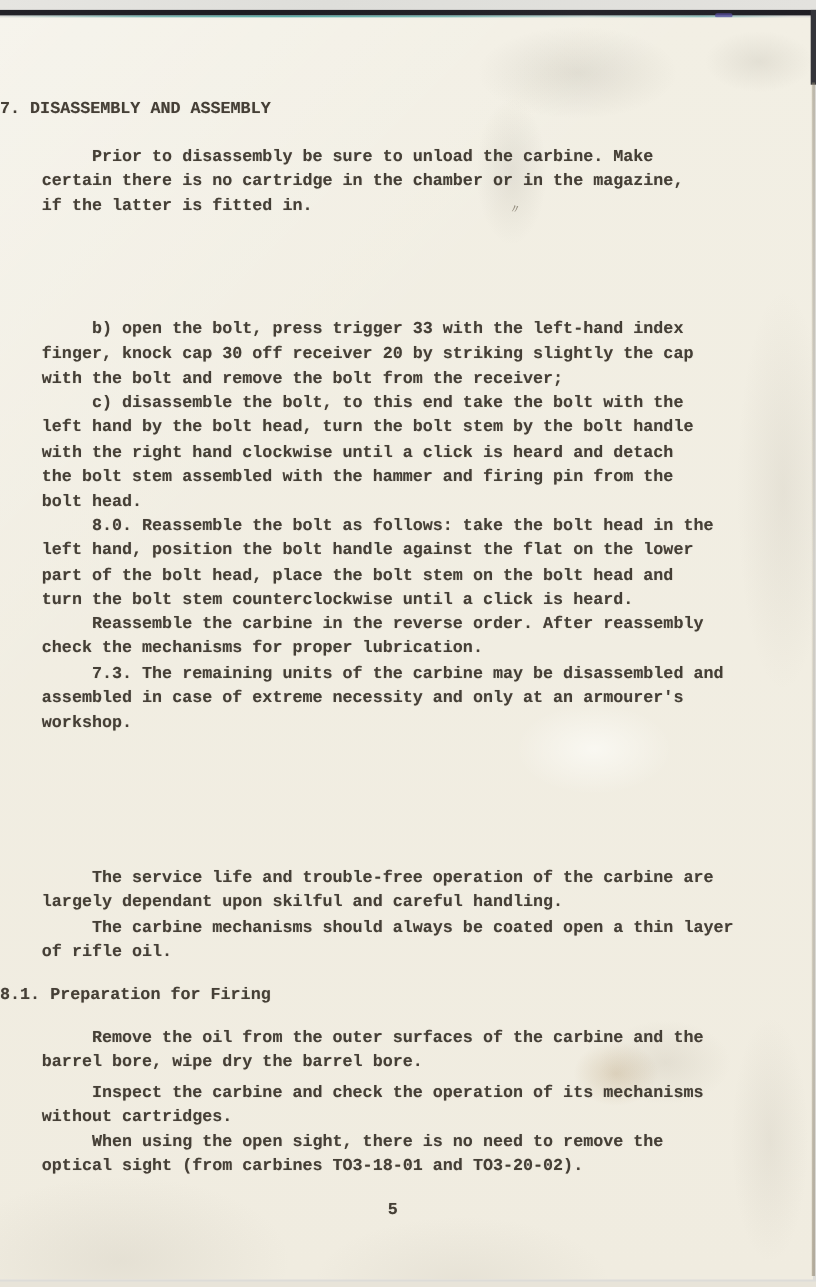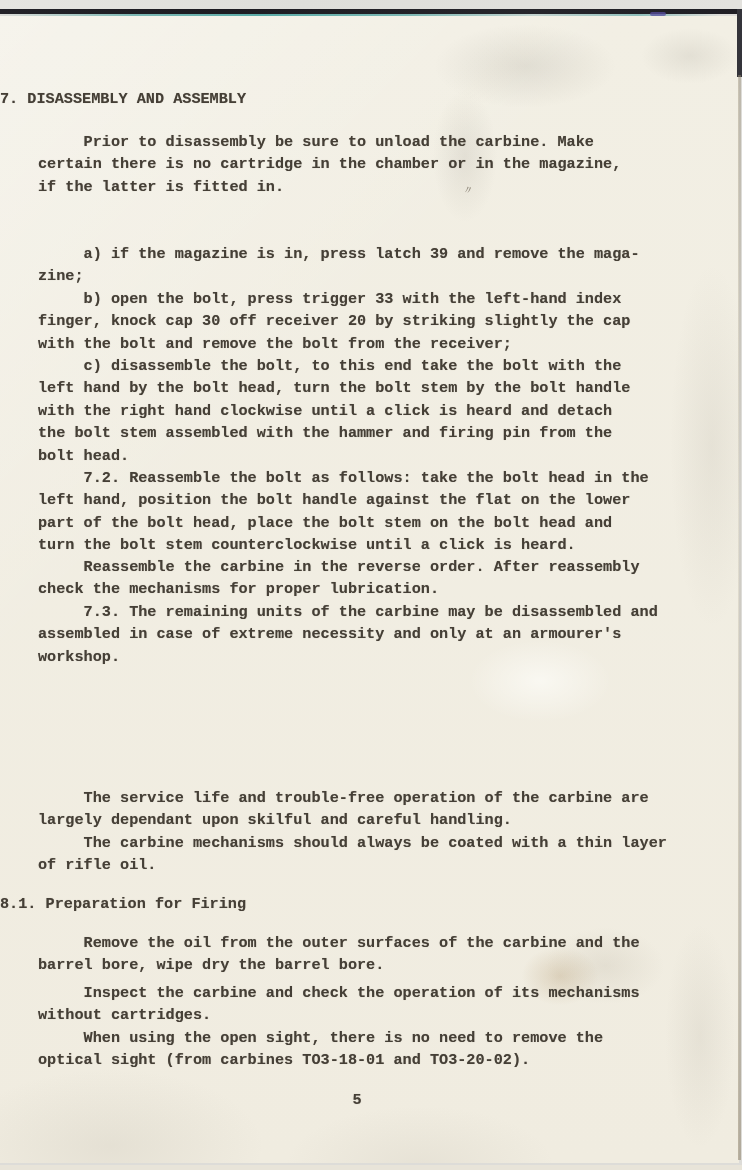--- a/index.html
+++ b/index.html
@@ -99,44 +99,42 @@
 <div class="purple-blip"></div>
 
 <div class="paper">
   <span class="pencil-mark">〃</span>
 
   <div class="tx center" style="top:72px">7. DISASSEMBLY AND ASSEMBLY</div>
 
   <div class="tx" style="top:115px">     Prior to disassembly be sure to unload the carbine. Make
 certain there is no cartridge in the chamber or in the magazine,
 if the latter is fitted in.</div>
-  <div class="tx" style="top:227px">     a) if the magazine is in, press latch 39 and remove the maga-
-zine;</div>
   <div class="tx" style="top:272px">     b) open the bolt, press trigger 33 with the left-hand index
 finger, knock cap 30 off receiver 20 by striking slightly the cap
 with the bolt and remove the bolt from the receiver;</div>
   <div class="tx" style="top:339px">     c) disassemble the bolt, to this end take the bolt with the
 left hand by the bolt head, turn the bolt stem by the bolt handle
 with the right hand clockwise until a click is heard and detach
 the bolt stem assembled with the hammer and firing pin from the
 bolt head.</div>
-  <div class="tx" style="top:451px">     7.2. Reassemble the bolt as follows: take the bolt head in the
+  <div class="tx" style="top:451px">     8.0. Reassemble the bolt as follows: take the bolt head in the
 left hand, position the bolt handle against the flat on the lower
 part of the bolt head, place the bolt stem on the bolt head and
 turn the bolt stem counterclockwise until a click is heard.</div>
   <div class="tx" style="top:540px">     Reassemble the carbine in the reverse order. After reassembly
 check the mechanisms for proper lubrication.</div>
   <div class="tx" style="top:585px">     7.3. The remaining units of the carbine may be disassembled and
 assembled in case of extreme necessity and only at an armourer's
 workshop.</div>
 
 
   <div class="tx" style="top:771px">     The service life and trouble-free operation of the carbine are
 largely dependant upon skilful and careful handling.</div>
-  <div class="tx" style="top:816px">     The carbine mechanisms should always be coated with a thin layer
+  <div class="tx" style="top:816px">     The carbine mechanisms should always be coated open a thin layer
 of rifle oil.</div>
 
   <div class="tx center" style="top:877px">8.1. Preparation for Firing</div>
 
   <div class="tx" style="top:966px">     Inspect the carbine and check the operation of its mechanisms
 without cartridges.</div>
   <div class="tx" style="top:916px">     Remove the oil from the outer surfaces of the carbine and the
 barrel bore, wipe dry the barrel bore.</div>
   <div class="tx" style="top:1011px">     When using the open sight, there is no need to remove the
 optical sight (from carbines TO3-18-01 and TO3-20-02).</div>

